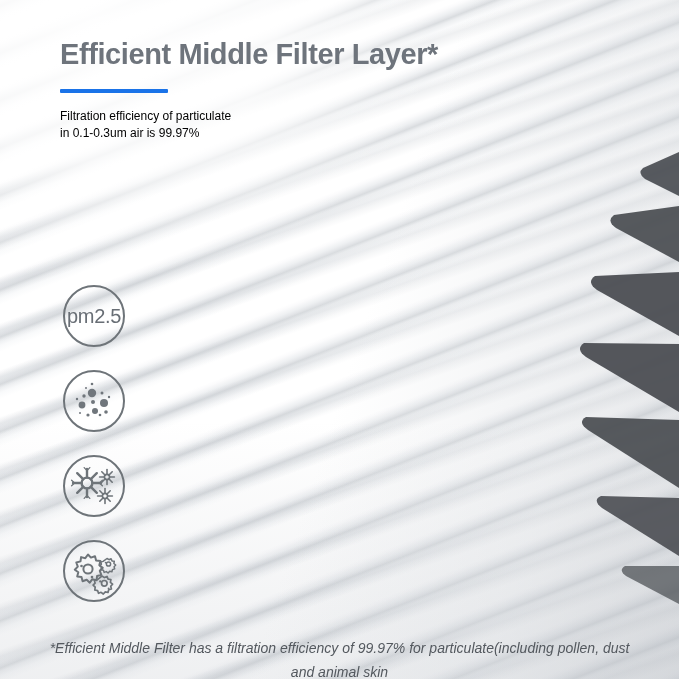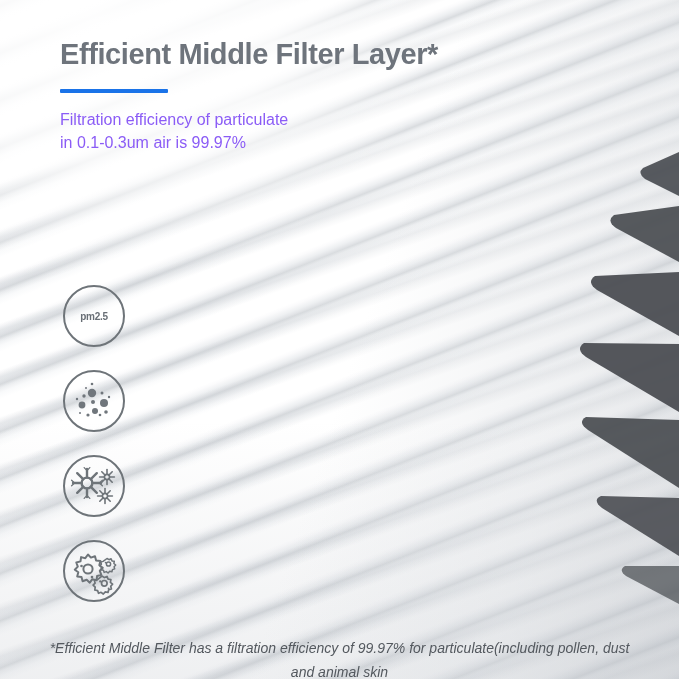--- a/index.html
+++ b/index.html
@@ -106,23 +106,23 @@
   }
   .rule {
     width: 108px;
     height: 4px;
     background: #1a73e8;
     margin: 17px 0 15px 0;
     border-radius: 1px;
   }
   .subtitle {
     margin: 0;
-    font-size: 16px;
+    font-size: 12px;
     line-height: 1.45;
-    color: #8b5cf6;
+    color: #000000;
     font-weight: 400;
     white-space: pre-line;
   }
 
   
   .icons {
     position: absolute;
     left: 62px;
     top: 284px;
     z-index: 10;
@@ -133,22 +133,22 @@
     margin-bottom: 21px;
     position: relative;
   }
   .icon-badge svg { display: block; }
   .pm-label {
     position: absolute;
     inset: 0;
     display: flex;
     align-items: center;
     justify-content: center;
-    font-size: 10px;
-    font-weight: 700;
+    font-size: 20px;
+    font-weight: 400;
     color: #686e75;
     letter-spacing: -0.3px;
   }
 
   
   .footnote {
     position: absolute;
     left: 50%;
     transform: translateX(-50%);
     top: 636px;

